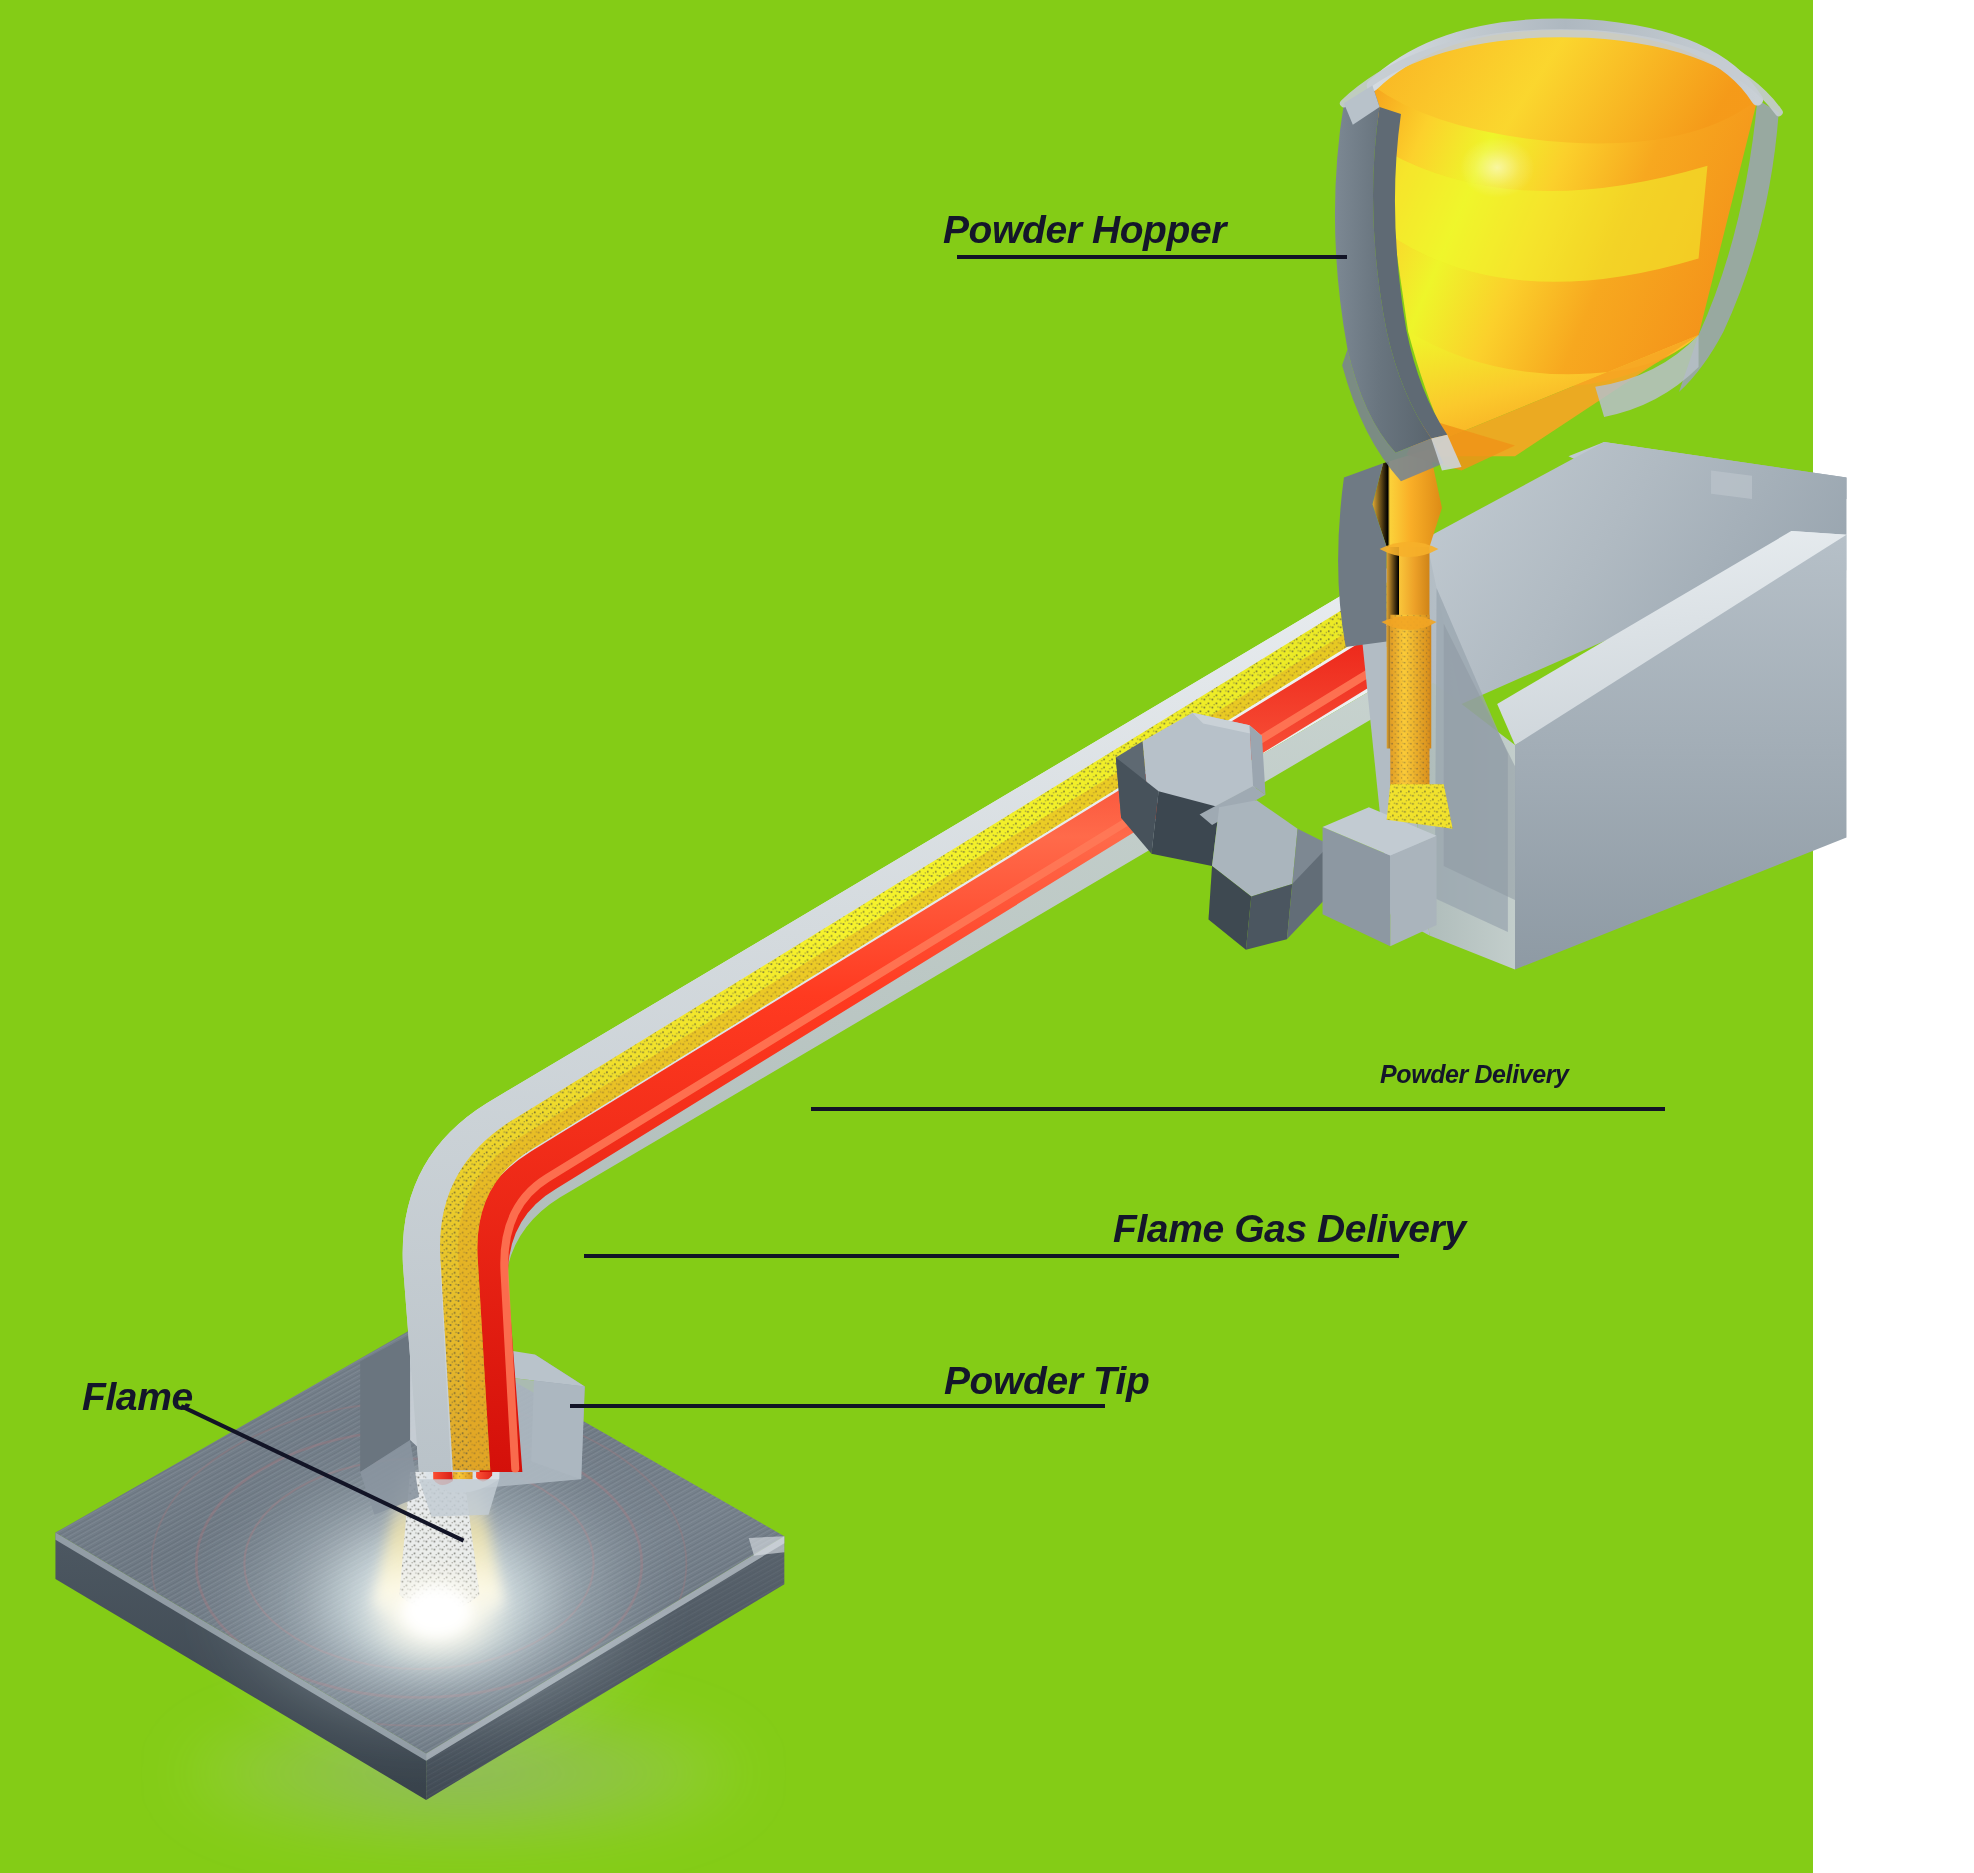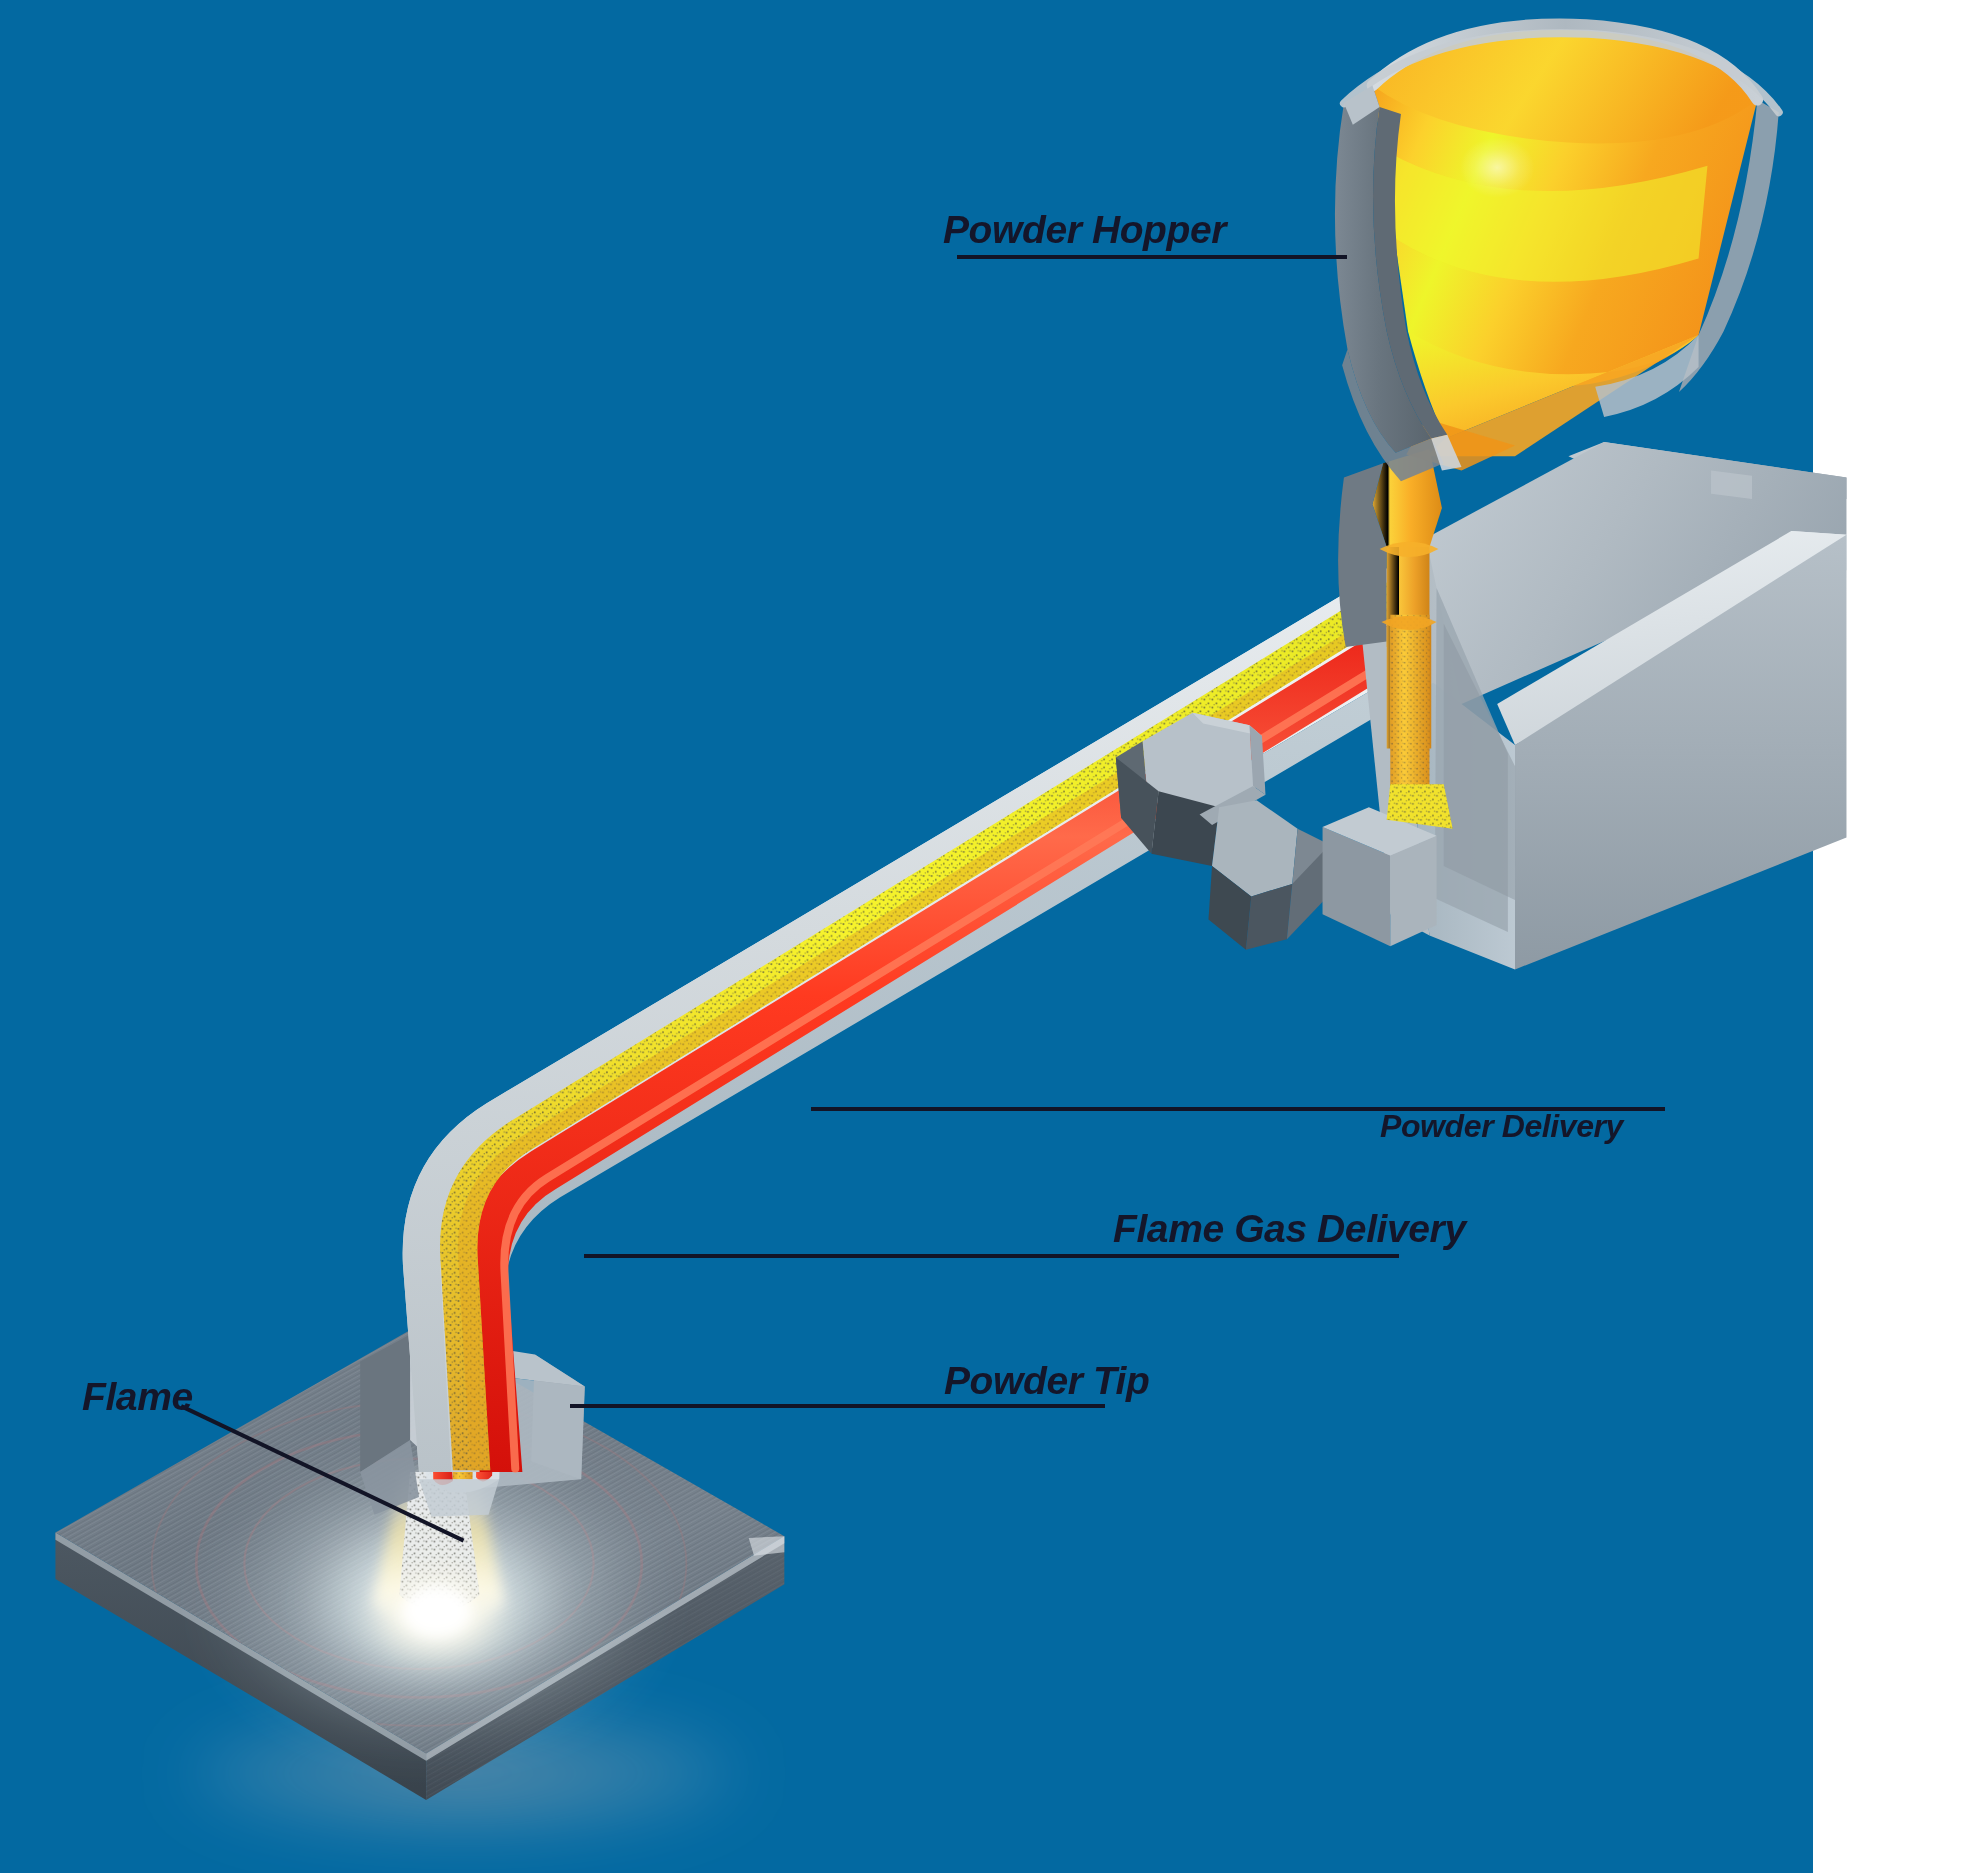--- a/index.html
+++ b/index.html
@@ -1,21 +1,21 @@
 <!DOCTYPE html>
 <html style="font-size:14.3px"><head>
 <meta charset="utf-8">
 <style>
   html,body{margin:0;padding:0;background:#ffffff;}
   body{
     width:1975px;height:1873px;
     font-family:"Liberation Sans", sans-serif;
     overflow:hidden;position:relative;
   }
-  #stage{position:absolute;inset:0;width:1813px;height:1873px;background:#0369a1;}
+  #stage{position:absolute;inset:0;width:1813px;height:1873px;background:#84cc16;}
   svg#scene{position:absolute;left:0;top:0;width:1975px;height:1873px;display:block;}
   .lbl{
     position:absolute;
     font-family:"Liberation Sans", sans-serif;
     font-style:italic;font-weight:bold;
     color:#14162a;
     white-space:nowrap;
     letter-spacing:-0.4px;
     line-height:1;
   }
@@ -448,21 +448,21 @@
     <line x1="640" y1="1578" x2="1240" y2="1578"></line>
   </g>
   <g>
     <line x1="203" y1="1578" x2="520" y2="1729" stroke="#121426" stroke-width="4.5" shape-rendering="geometricPrecision"></line>
   </g>
 </svg>
 
 <div class="lbl" style="left: 943px; top: 210px; font-size: 39px; color: rgb(20, 22, 42);">
   <span>Powder Hopper</span>
 </div>
-<div class="lbl" style="left: 1380px; top: 1062px; font-size: 32px; color: rgb(20, 22, 42); margin-top: 48px;">
+<div class="lbl" style="left: 1380px; top: 1062px; font-size: 25px; color: rgb(20, 22, 42);">
   <span>Powder Delivery</span>
 </div>
 <div class="lbl" style="left: 1113px; top: 1209px; font-size: 39px; color: rgb(20, 22, 42);">
   <span>Flame Gas Delivery</span>
 </div>
 <div class="lbl" style="left: 944px; top: 1361px; font-size: 39px; color: rgb(20, 22, 42);">
   <span>Powder Tip</span>
 </div>
 <div class="lbl" style="left: 82px; top: 1377px; font-size: 39px; color: rgb(20, 22, 42);">
   <span>Flame</span>

